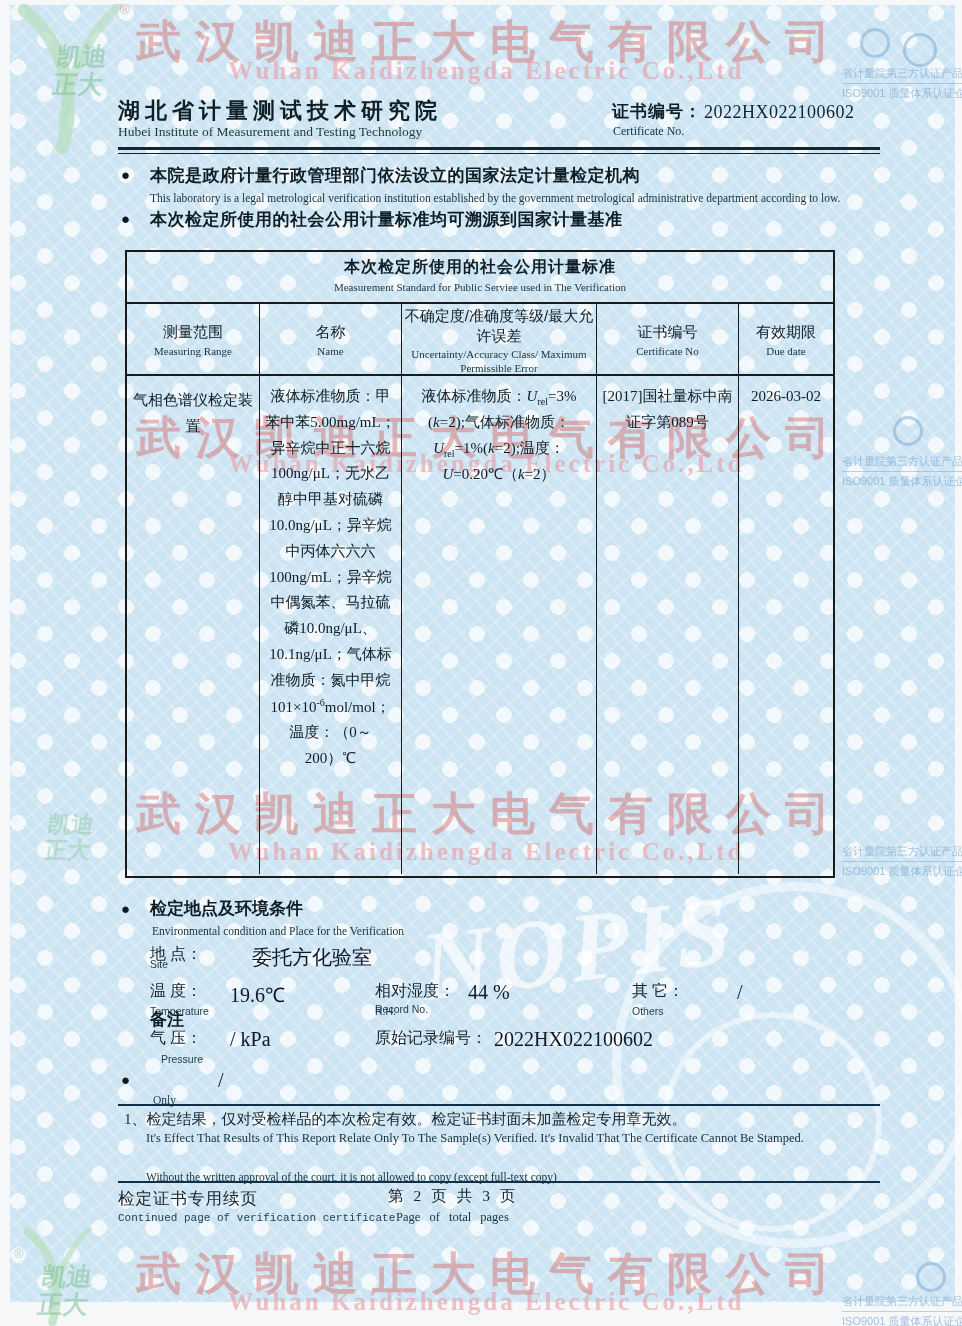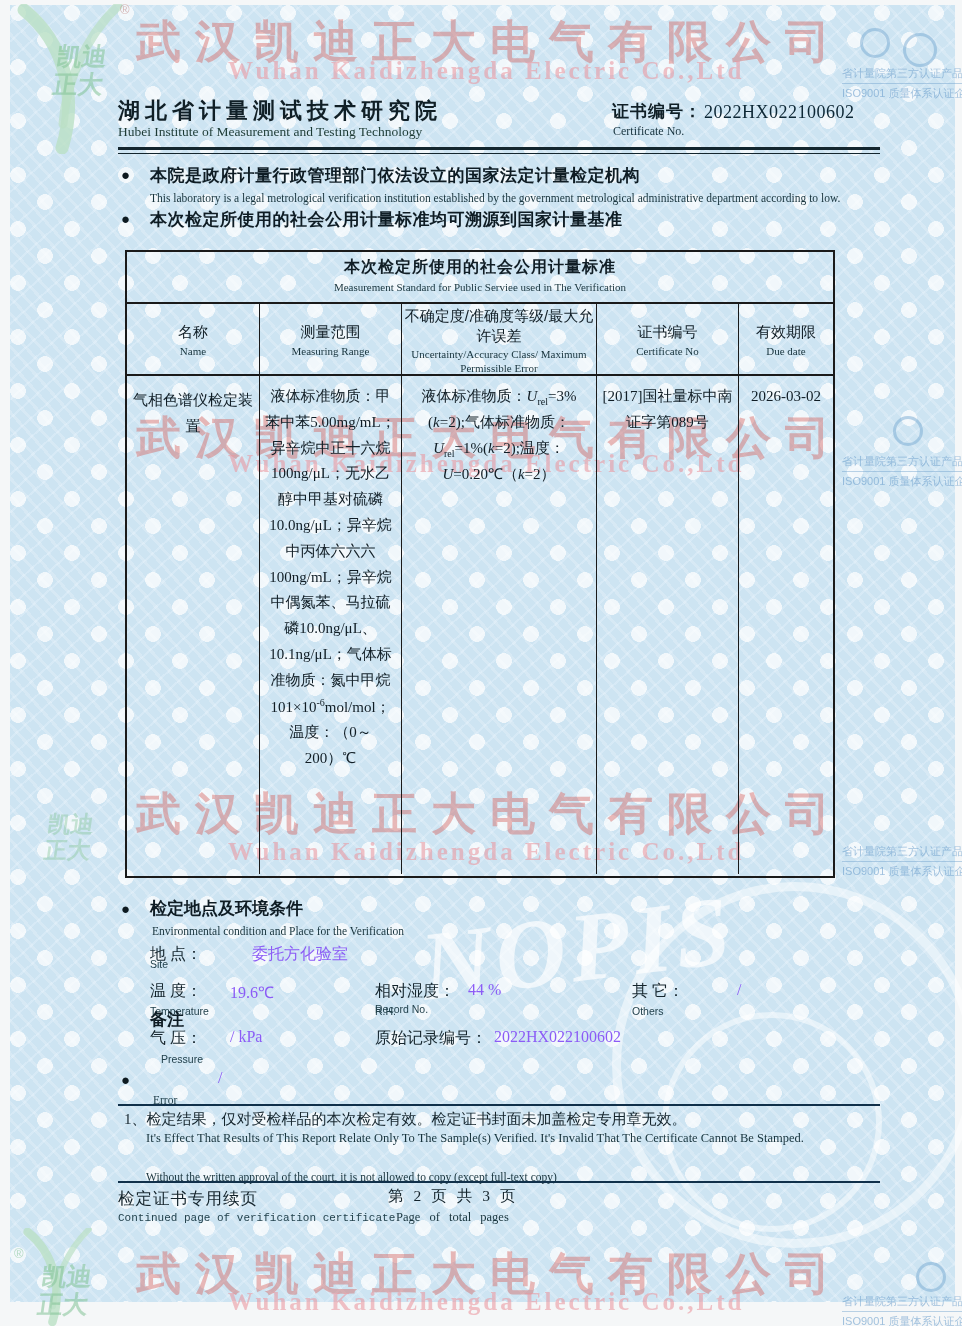--- a/index.html
+++ b/index.html
@@ -58,21 +58,21 @@
   .th-en { font-size:11px; color:#17333c; line-height:1.25; }
   .tbl-body { display:grid; grid-template-columns:133px 142px 195px 142px 94px; height:498px; }
   .tbl-body > div { border-right:1.5px solid #1a1a1a; padding:8px 5px; font-size:15px; line-height:1.72; text-align:center; color:#101d25; }
   .tbl-body > div:last-child { border-right:none; }
   .tbl-body sub { font-size:10px; } .tbl-body sup { font-size:10px; }
   
   .env-h-cn { position:absolute; left:150px; top:897px; z-index:2; font-family:"Liberation Sans",sans-serif; font-weight:bold; font-size:17px; color:#0e1c24; }
   .env-h-en { position:absolute; left:152px; top:925px; z-index:2; font-size:11.5px; color:#17333c; }
   .lbl-cn { position:absolute; z-index:2; font-size:16px; color:#14242c; }
   .lbl-en { position:absolute; z-index:2; font-family:"Liberation Sans",sans-serif; font-size:10.5px; color:#23424d; }
-  .val { position:absolute; z-index:2; font-size:16px; color:#8b5cf6; }
+  .val { position:absolute; z-index:2; font-size:20px; color:#0f172a; }
   
   .note-rule { position:absolute; left:118px; width:762px; height:0; z-index:2; border-top:2px solid #10304a; }
   .note-cn { position:absolute; left:124px; z-index:2; font-size:15px; color:#14242c; }
   .note-en { position:absolute; left:146px; z-index:2; font-size:12.5px; color:#17333c; }
   
   .foot-cn { position:absolute; left:118px; top:1188px; z-index:2; font-family:"Liberation Sans",sans-serif; font-size:16.5px; color:#14242c; letter-spacing:1px; }
   .foot-en { position:absolute; left:118px; top:1212px; z-index:2; font-family:Liberation Mono, monospace; font-size:11px; color:#23424d;text-align:right; }
   .page-cn { position:absolute; left:388px; top:1186px; z-index:2; font-size:15.5px; color:#14242c; }
   .page-cn span { margin-right:10px; }
   .page-en { position:absolute; left:396px; top:1210px; z-index:2; font-size:12.5px; color:#17333c; word-spacing:6px; }
@@ -148,26 +148,26 @@
   <div class="bullet" style="left:121px; top:211px;">●</div>
   <div class="stmt-cn" style="left:150px; top:208px;">本次检定所使用的社会公用计量标准均可溯源到国家计量基准</div>
 
   <div class="std-table">
     <div class="tbl-title">
       <div class="t-cn">本次检定所使用的社会公用计量标准</div>
       <div class="t-en">Measurement Standard for Public Serviee used in The Verification</div>
     </div>
     <div class="tbl-head">
       <div>
+        <div class="th-cn">测量范围</div>
+        <div class="th-en">Measuring Range</div>
+      </div>
+      <div>
         <div class="th-cn">名称</div>
         <div class="th-en">Name</div>
-      </div>
-      <div>
-        <div class="th-cn">测量范围</div>
-        <div class="th-en">Measuring Range</div>
       </div>
       <div>
         <div class="th-cn" style="line-height:1.3;">不确定度/准确度等级/最大允许误差</div>
         <div class="th-en">Uncertainty/Accuracy Class/ Maximum Permissible Error</div>
       </div>
       <div>
         <div class="th-cn">证书编号</div>
         <div class="th-en">Certificate No</div>
       </div>
       <div>
@@ -208,21 +208,21 @@
   <div class="val" style="left:230px; top:1028px;">/  kPa</div>
   <div class="lbl-en" style="left:161px; top:1053px;">Pressure</div>
 
   <div class="lbl-cn" style="left:375px; top:1028px;">原始记录编号：</div>
   <div class="val" style="left:494px; top:1028px;">2022HX022100602</div>
   <div class="lbl-en" style="left:375px; top:1003px;">Record No.</div>
 
   <div class="bullet" style="left:121px; top:1072px;">●</div>
   <div class="env-h-cn" style="top:1008px;">备注</div>
   <div class="val" style="left:218px; top:1069px;">/</div>
-  <div class="lbl-en" style="left:153px; top:1094px; font-family:'Liberation Serif',serif; font-size:11.5px;">Error</div>
+  <div class="lbl-en" style="left:153px; top:1094px; font-family:'Liberation Serif',serif; font-size:11.5px;">Only</div>
   <div class="note-rule" style="top:1104px;"></div>
   <div class="note-cn" style="top:1110px;">1、检定结果，仅对受检样品的本次检定有效。检定证书封面未加盖检定专用章无效。</div>
   <div class="note-en" style="top:1131px;">It's Effect That Results of This Report Relate Only To The Sample(s) Verified. It's Invalid That The Certificate Cannot Be Stamped.</div>
   <div class="note-en" style="top:1171px; font-size:11.5px;">Without the written approval of the court, it is not allowed to copy (except full-text copy)</div>
   <div class="note-rule" style="top:1181px;"></div>
 
   <div class="foot-cn">检定证书专用续页</div>
   <div class="foot-en">Continued page of verification certificate</div>
   <div class="page-cn">
     <span>第</span><span>2</span><span>页</span><span>共</span><span>3</span><span>页</span>

